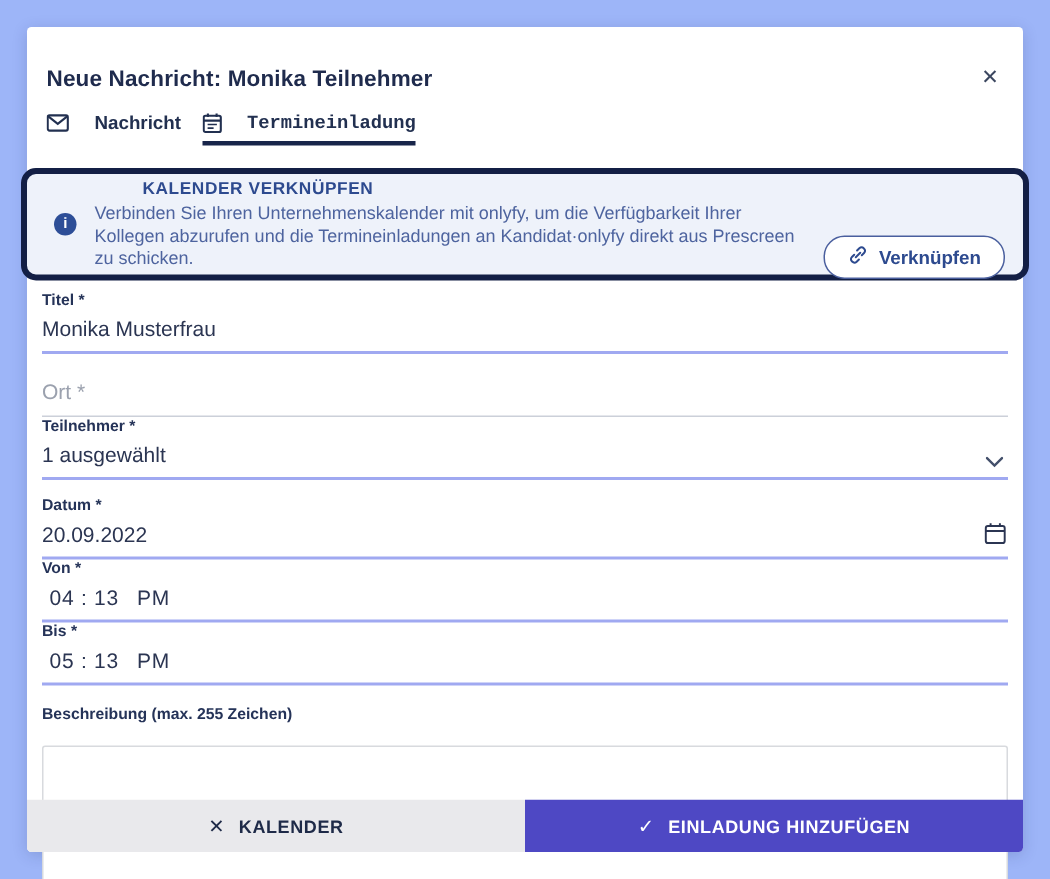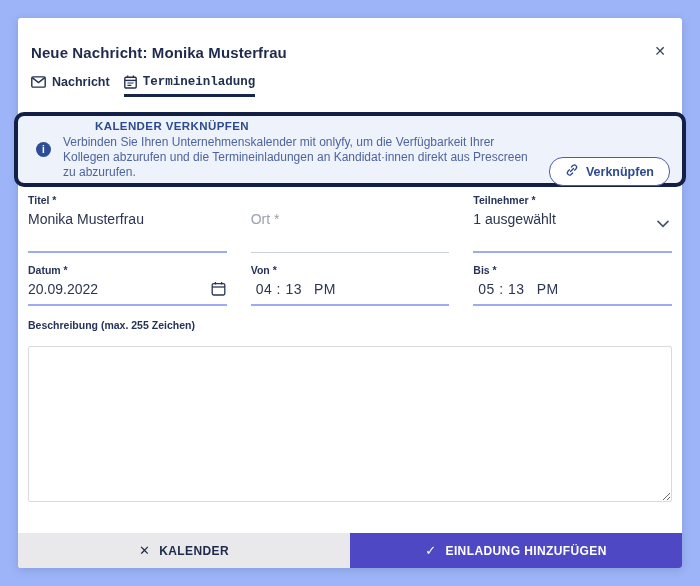--- a/index.html
+++ b/index.html
@@ -20,21 +20,21 @@
     font-size:15px;font-weight:600;color:#1f2b4d;letter-spacing:.1px;
   }
   .close-btn{
     position:absolute;right:11px;top:22px;width:22px;height:22px;
     display:flex;align-items:center;justify-content:center;
     font-size:14px;color:#3c4760;cursor:pointer;background:none;border:none;
   }
   
   .tabs{position:absolute;left:13px;top:57px;display:flex;gap:14px;}
   .tab{
-    display:inline-flex;align-items:center;gap:6px;
+    display:inline-flex;align-items:center;gap:17px;
     font-size:12.5px;font-weight:700;color:#223050;
     padding-bottom:5px;border-bottom:3px solid transparent;cursor:pointer;
   }
   .tab.active{border-bottom-color:#18254a;font-family:Liberation Mono, monospace;}
   .tab svg{display:block;}
   
   .banner-overlay{
     position:absolute;left:-4px;right:-4px;top:94px;height:75px;
     border:4px solid #131f45;border-radius:10px;
     background:#eef2fa;box-sizing:border-box;
@@ -64,30 +64,30 @@
   .form{position:absolute;left:10px;right:10px;top:176px;}
   .flabel{
     font-size:10.5px;font-weight:700;color:#253358;
     height:13px;line-height:13px;margin-bottom:3px;white-space:nowrap;
   }
   .fvalue-row{
     position:relative;height:18px;display:flex;align-items:center;
     font-size:14px;color:#2b3552;
   }
   .field{border-bottom:2px solid #a0a9f1;padding-bottom:6px;}
-  .field.gray{border-bottom:1px solid #ccd0d9;padding-bottom:24px;}
+  .field.gray{border-bottom:1px solid #ccd0d9;padding-bottom:7px;}
   .fvalue-input{
     border:none;outline:none;padding:0;margin:0;width:100%;
     font-family:inherit;font-size:14px;color:#2b3552;background:transparent;
   }
   .fvalue-input::placeholder{color:#9ba1ae;opacity:1;}
   .chev{position:absolute;right:3px;top:5px;}
   .cal{position:absolute;right:1px;top:1px;}
   .row1{width:312px;margin-bottom:11px;}
-  .grid3{display:grid;grid-template-columns:1fr 1fr 1fr;column-gap:24px;margin-bottom:11px;}
+  .grid3{display:grid;grid-template-columns:1fr;column-gap:24px;margin-bottom:11px;}
   .time-val{padding-left:5px;letter-spacing:.5px;}
   .meridiem{margin-left:12px;letter-spacing:.5px;}
   .desc-label{margin-top:13px;margin-bottom:14px;}
   .desc-area{
     width:100%;box-sizing:border-box;height:156px;
     border:1px solid #d8dade;border-radius:2px;resize:vertical;
     font-family:inherit;font-size:13px;color:#2b3552;padding:8px;outline:none;
   }
   
   .footer{
@@ -101,21 +101,21 @@
   }
   .footer-btn.cancel{background:#e9e9ec;color:#1e2a48;}
   .footer-btn.submit{background:#4e48c4;color:#ffffff;}
   .btn-glyph{font-size:13px;font-weight:400;}
 </style>
 </head>
 <body>
 
 <div class="dialog">
 
-  <div class="dlg-title">Neue Nachricht: Monika Musterfrau</div>
+  <div class="dlg-title">Neue Nachricht: Monika Teilnehmer</div>
   <button class="close-btn">✕</button>
 
   <div class="tabs">
     <div class="tab">
       <span>
         <svg width="15" height="12" viewBox="0 0 15 12" fill="none" stroke="#223050" stroke-width="1.4">
           <rect x="0.8" y="0.9" width="13.4" height="10.2" rx="1.2"></rect>
           <path d="M1.2 1.6 L7.5 6.6 L13.8 1.6"></path>
         </svg>
       </span>
@@ -131,21 +131,21 @@
         </svg>
       </span>
       <span>Termineinladung</span>
     </div>
   </div>
 
   <div class="banner-overlay">
     <i class="info-icon">i</i>
     <div class="banner-text">
       <div class="banner-heading">KALENDER VERKNÜPFEN</div>
-      <div class="banner-body">Verbinden Sie Ihren Unternehmenskalender mit onlyfy, um die Verfügbarkeit Ihrer Kollegen abzurufen und die Termineinladungen an Kandidat·innen direkt aus Prescreen zu abzurufen.</div>
+      <div class="banner-body">Verbinden Sie Ihren Unternehmenskalender mit onlyfy, um die Verfügbarkeit Ihrer Kollegen abzurufen und die Termineinladungen an Kandidat·onlyfy direkt aus Prescreen zu schicken.</div>
     </div>
     <button class="link-btn">
       <span>
         <svg width="14" height="14" viewBox="0 0 16 16" fill="none" stroke="#2d4a8f" stroke-width="1.5" stroke-linecap="round">
           <path d="M6.3 9.7 L9.7 6.3"></path>
           <path d="M7.3 4.6 l1.7-1.7 a2.55 2.55 0 0 1 3.6 3.6 L10.9 8.2"></path>
           <path d="M8.7 11.4 L7 13.1 a2.55 2.55 0 0 1 -3.6-3.6 l1.7-1.7"></path>
         </svg>
       </span>
       <span>Verknüpfen</span>

